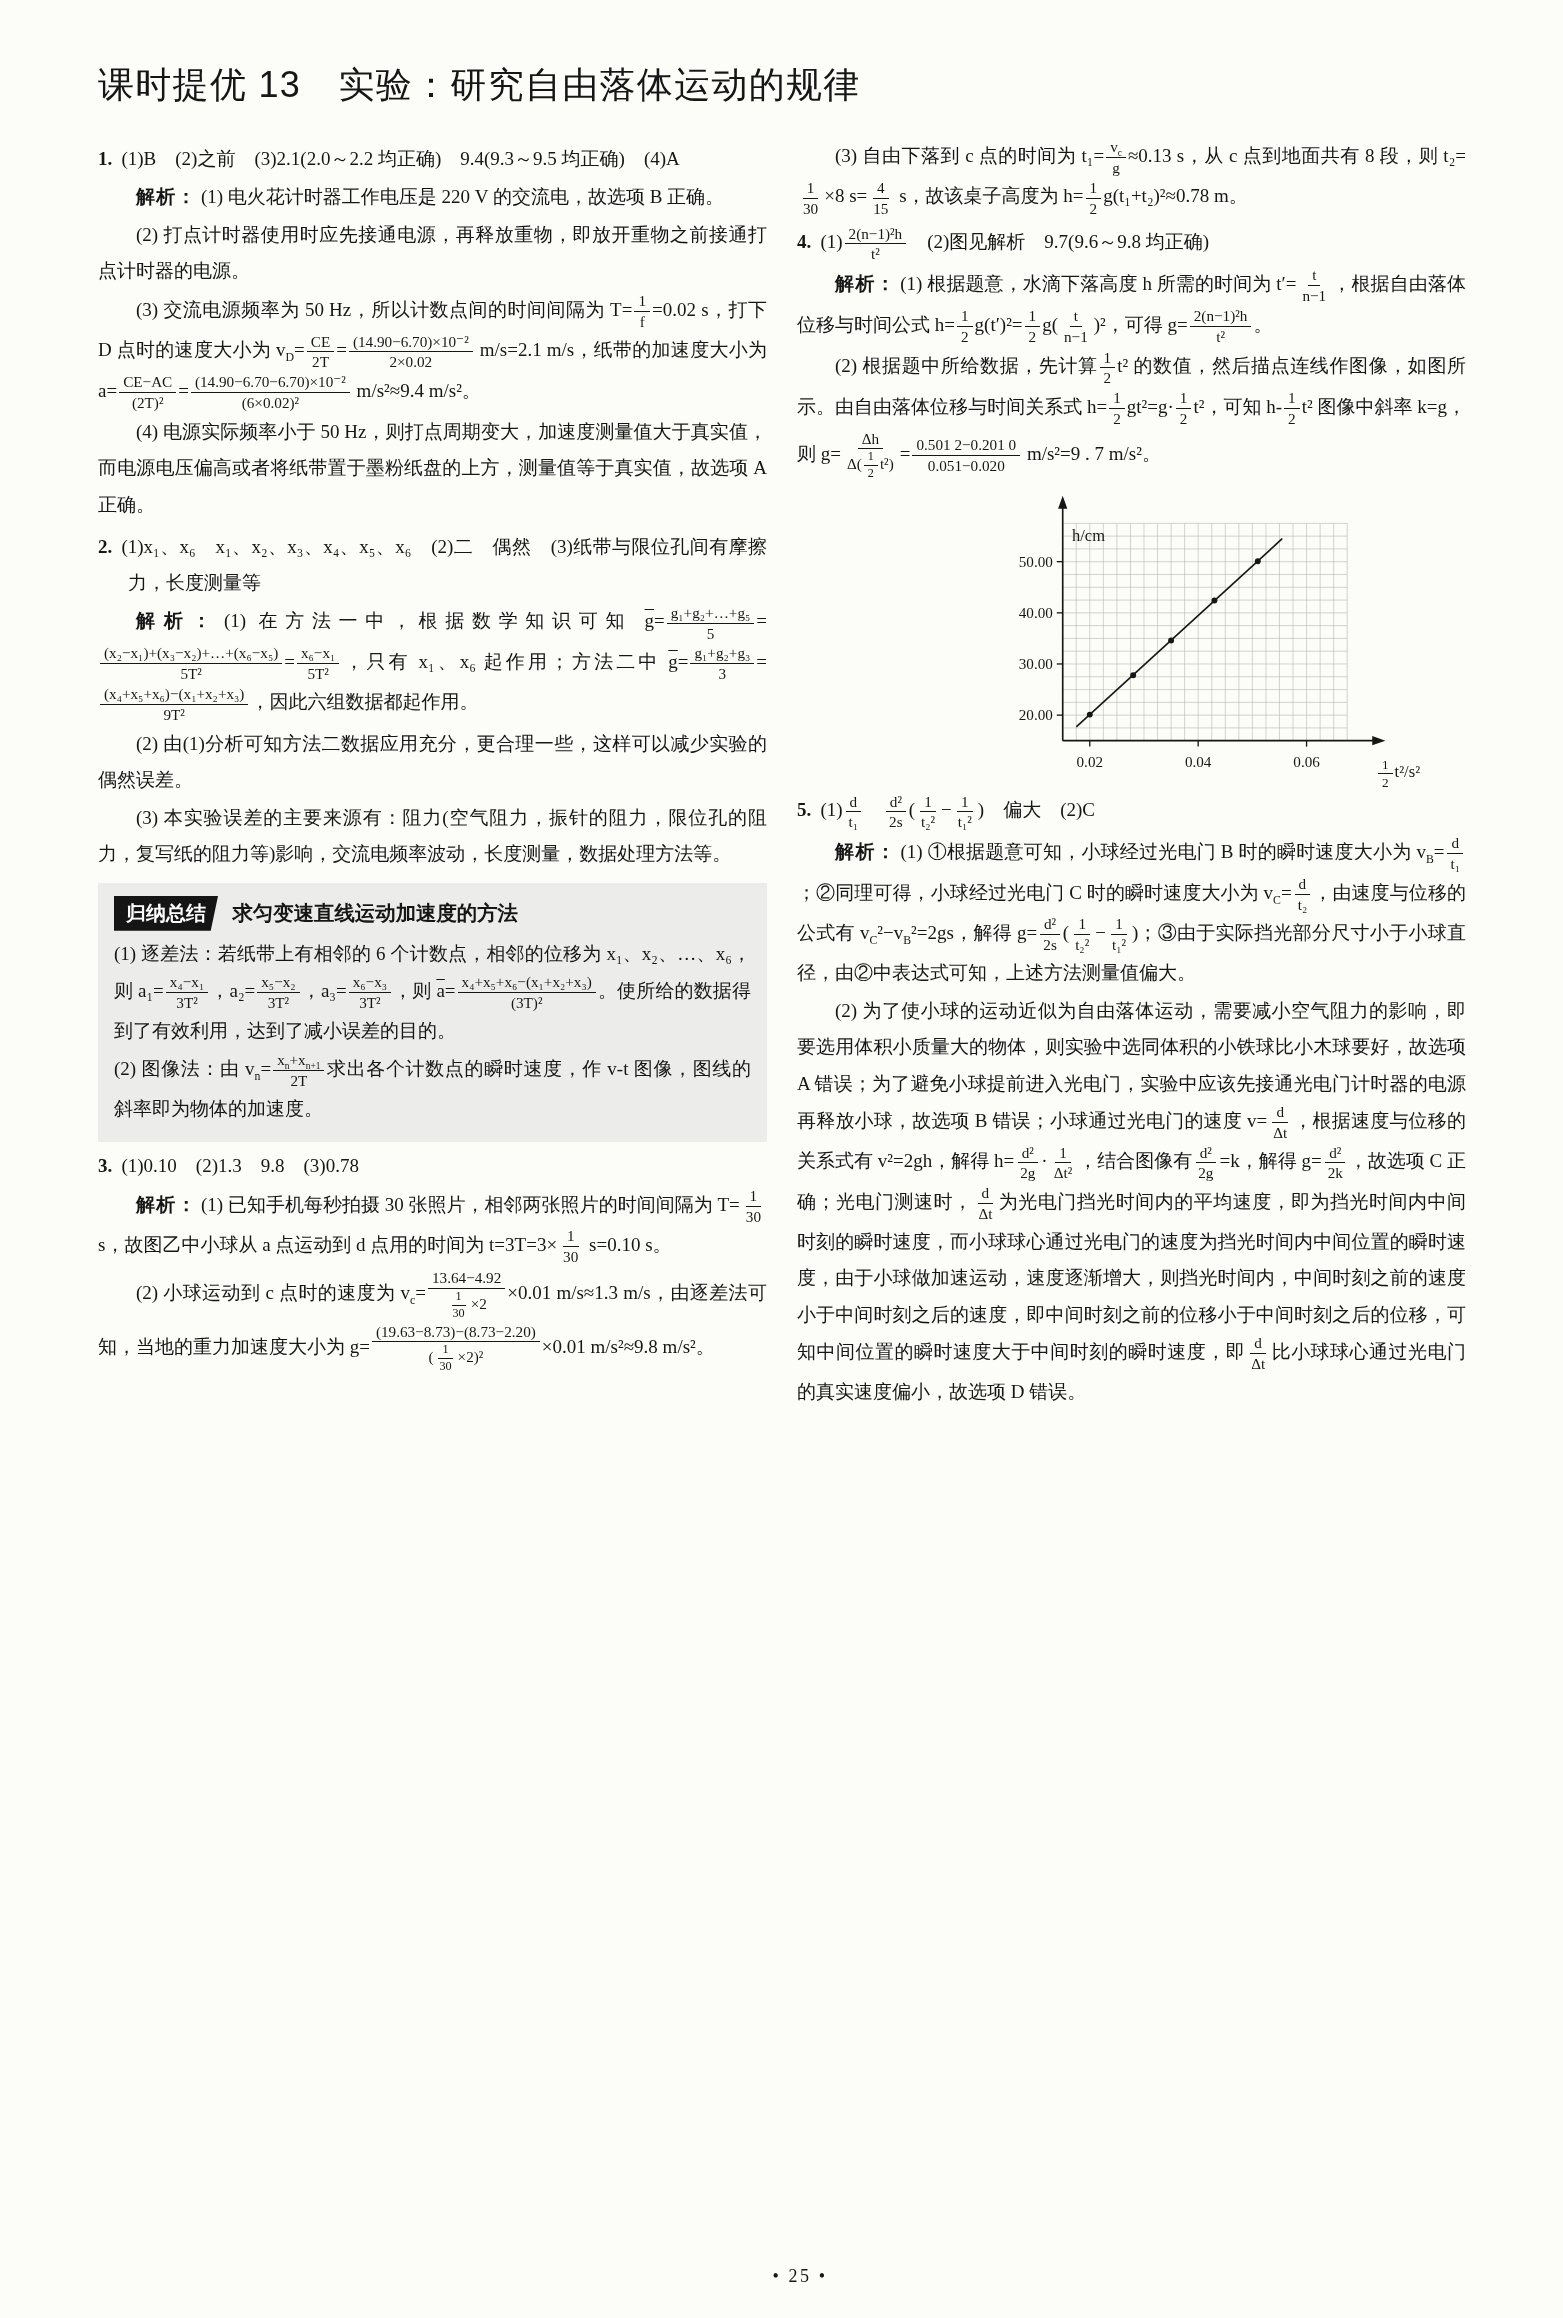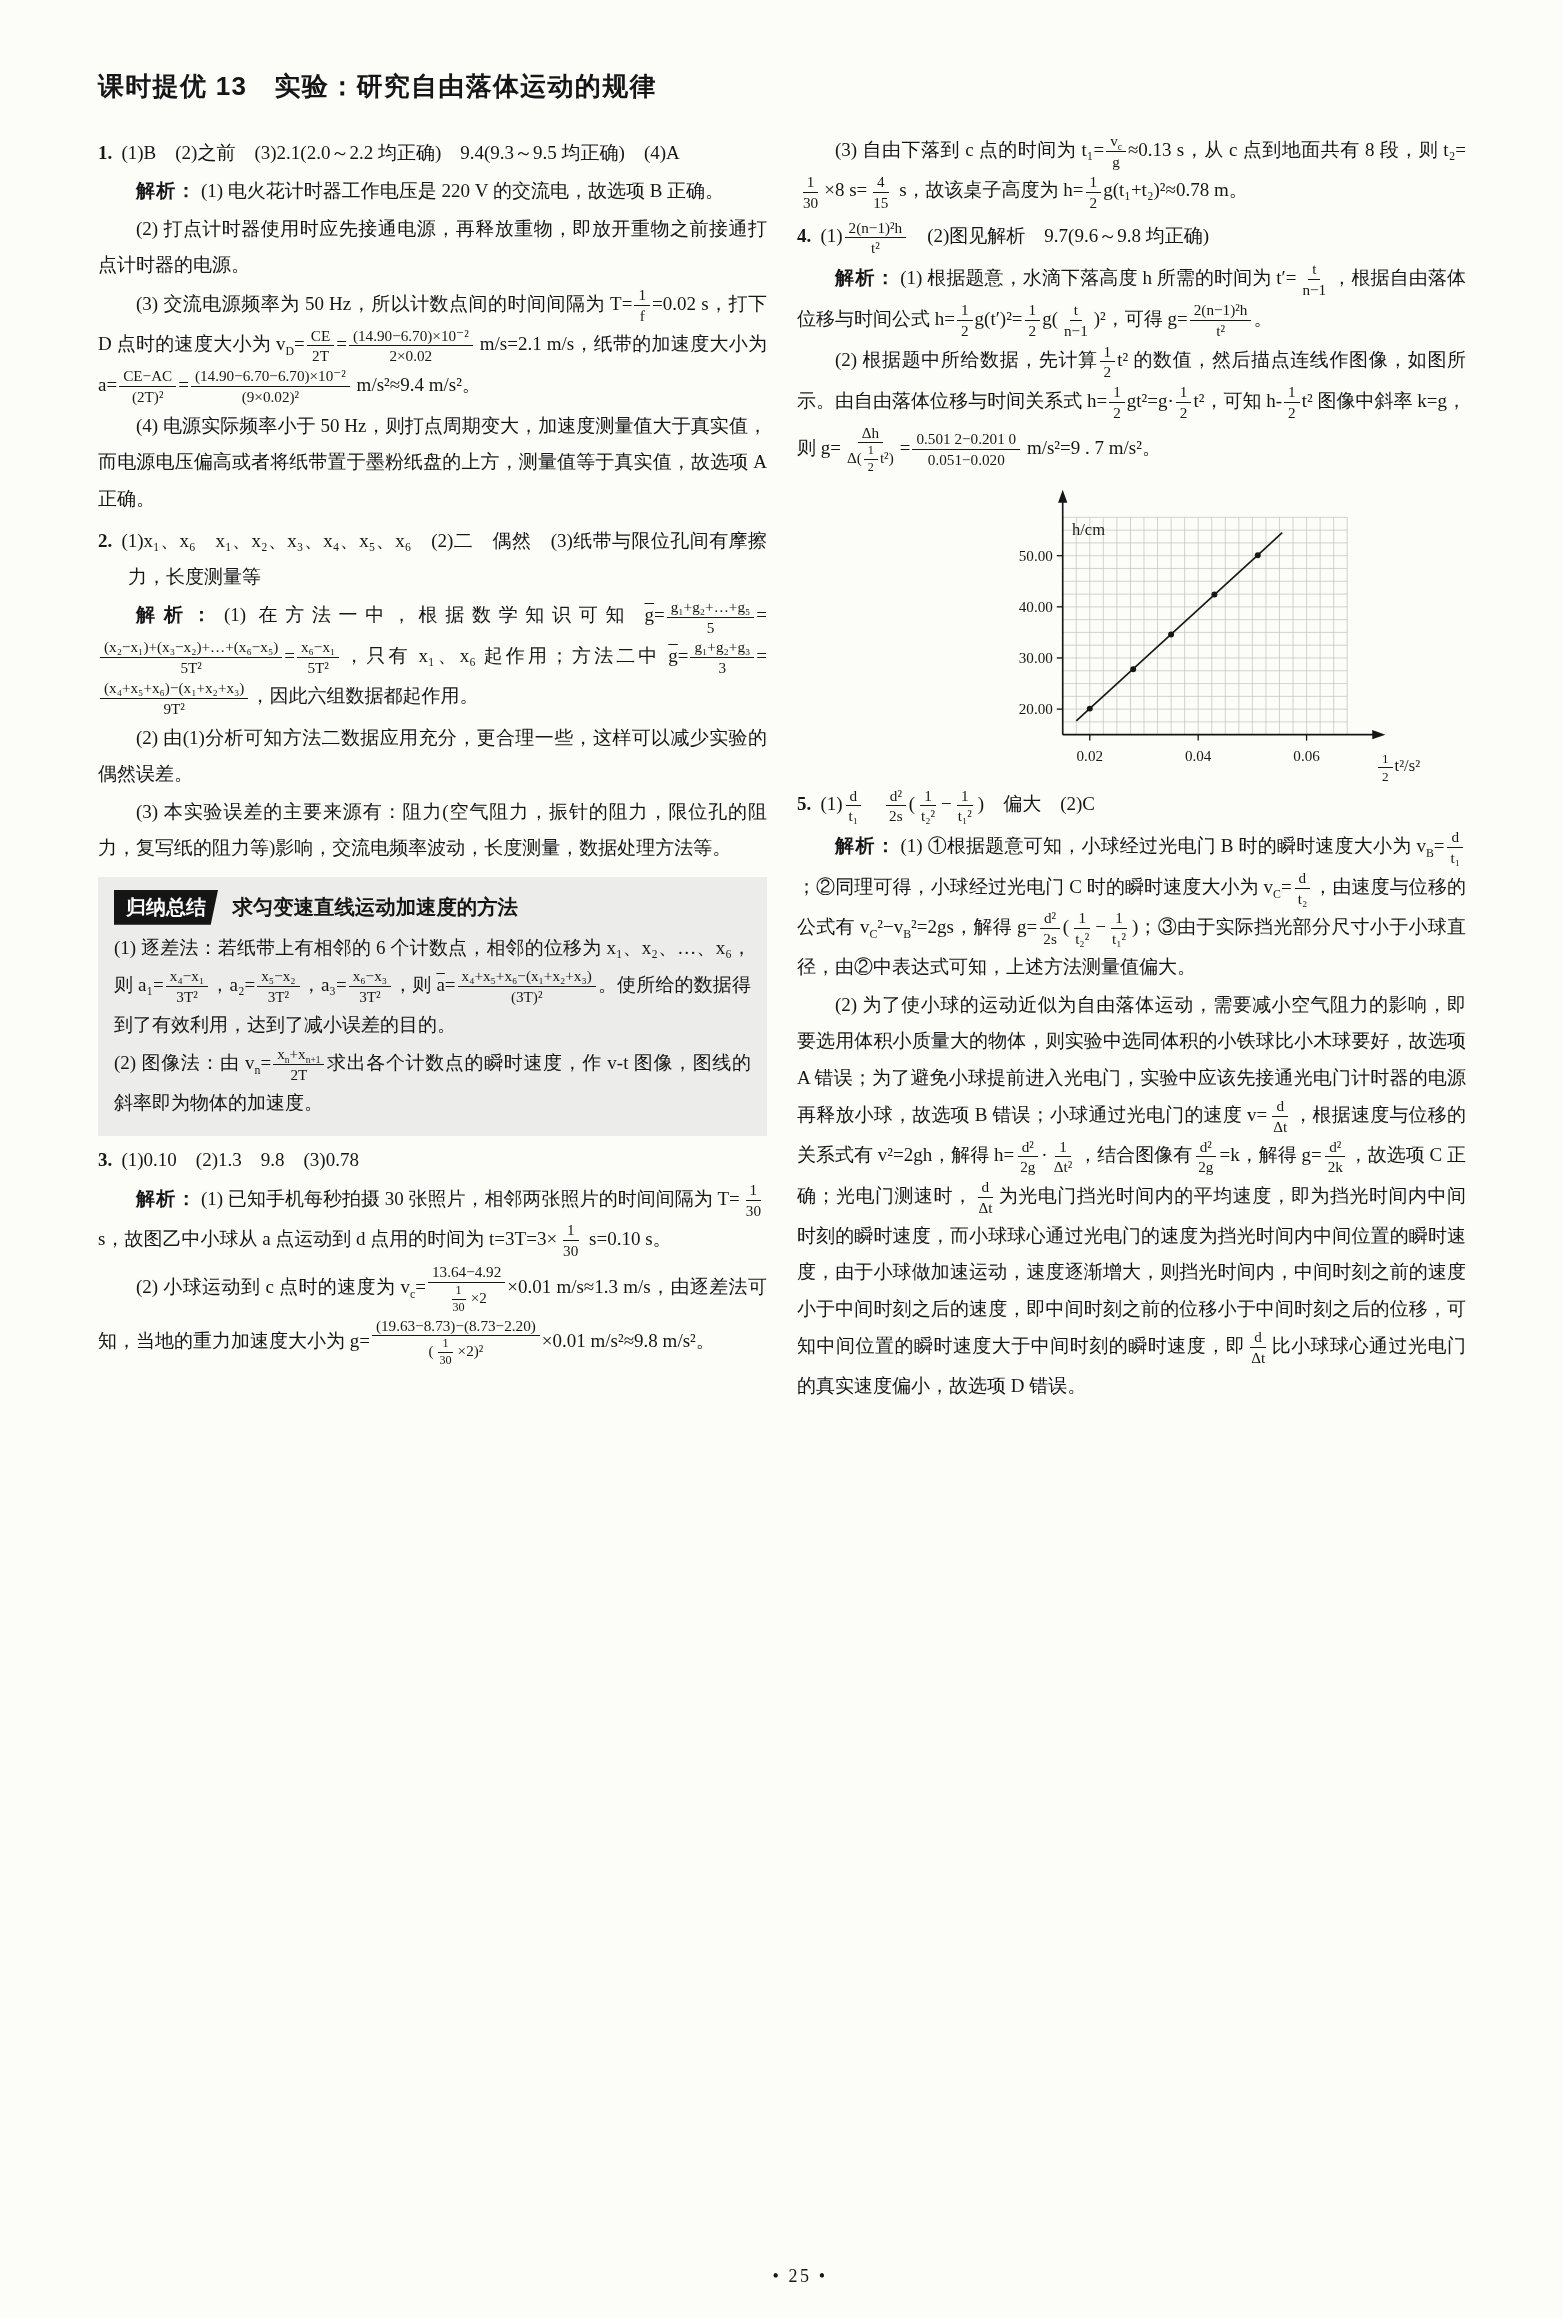--- a/index.html
+++ b/index.html
@@ -3,22 +3,22 @@
 <meta charset="utf-8">
 <style>
   html,body{margin:0;padding:0;}
   body{
     width:1564px;height:2319px;position:relative;overflow:hidden;
     background:var(--paper,#fcfcf9);color:var(--text,#161616);
     font-family:"Liberation Serif","DejaVu Serif",serif;
   }
   .page{position:absolute;inset:0;padding:61px 98px 0;box-sizing:border-box;}
   .title{
-    font-family:"Liberation Sans","DejaVu Sans",sans-serif;font-weight:bold;
-    font-size:26px;margin:8px 0 26px;letter-spacing:1.3px;
+    font-family:"Liberation Sans","DejaVu Sans",sans-serif;font-weight:normal;
+    font-size:36px;margin:0 0 26px;letter-spacing:1.3px;
   }
   .cols{display:flex;gap:30px;align-items:flex-start;}
   .col{flex:1;min-width:0;font-size:19px;line-height:1.92;text-align:justify;}
   .blk{margin:1.3px 0;}
   .item{padding-left:30px;text-indent:-30px;margin-top:5.3px;}
   .inum{font-weight:bold;padding-right:9.2px;}
   .para{text-indent:2em;}
   .slabel{font-family:"Liberation Sans","DejaVu Sans",sans-serif;font-weight:bold;letter-spacing:1.3px;padding-right:4px;}
   sub,sup{font-size:0.62em;line-height:0;}
   .ov{text-decoration:overline;}
@@ -61,21 +61,21 @@
               <span class="n">CE</span>
               <span class="d">2T</span>
             </span>=<span class="fr">
               <span class="n">(14.90−6.70)×10⁻²</span>
               <span class="d">2×0.02</span>
             </span> m/s=2.1 m/s，纸带的加速度大小为 a=<span class="fr">
               <span class="n">CE−AC</span>
               <span class="d">(2T)²</span>
             </span>=<span class="fr">
               <span class="n">(14.90−6.70−6.70)×10⁻²</span>
-              <span class="d">(9×0.02)²</span>
+              <span class="d">(6×0.02)²</span>
             </span> m/s²≈9.4 m/s²。</span></div>
         <div class="blk para"><span>(4) 电源实际频率小于 50 Hz，则打点周期变大，加速度测量值大于真实值，而电源电压偏高或者将纸带置于墨粉纸盘的上方，测量值等于真实值，故选项 A 正确。</span></div>
         <div class="blk item"><span class="inum">2.</span><span>(1)x₁、x₆　x₁、x₂、x₃、x₄、x₅、x₆　(2)二　偶然　(3)纸带与限位孔间有摩擦力，长度测量等</span></div>
         <div class="blk para sol"><span class="slabel">解析：</span><span>(1) 在方法一中，根据数学知识可知 <span class="ov">g</span>=<span class="fr">
               <span class="n">g₁+g₂+…+g₅</span>
               <span class="d">5</span>
             </span>=<span class="fr">
               <span class="n">(x₂−x₁)+(x₃−x₂)+…+(x₆−x₅)</span>
               <span class="d">5T²</span>
             </span>=<span class="fr">

